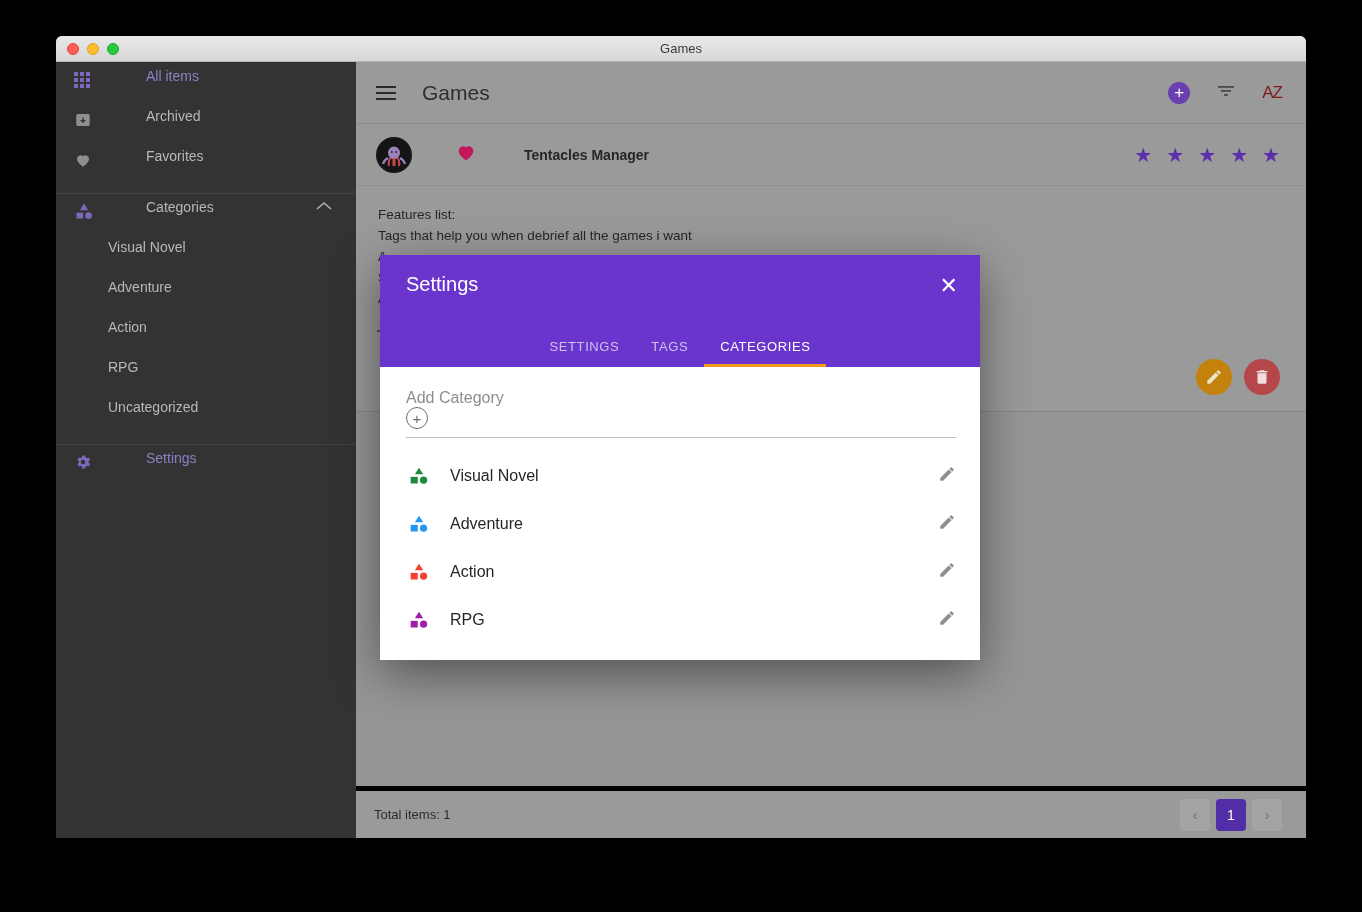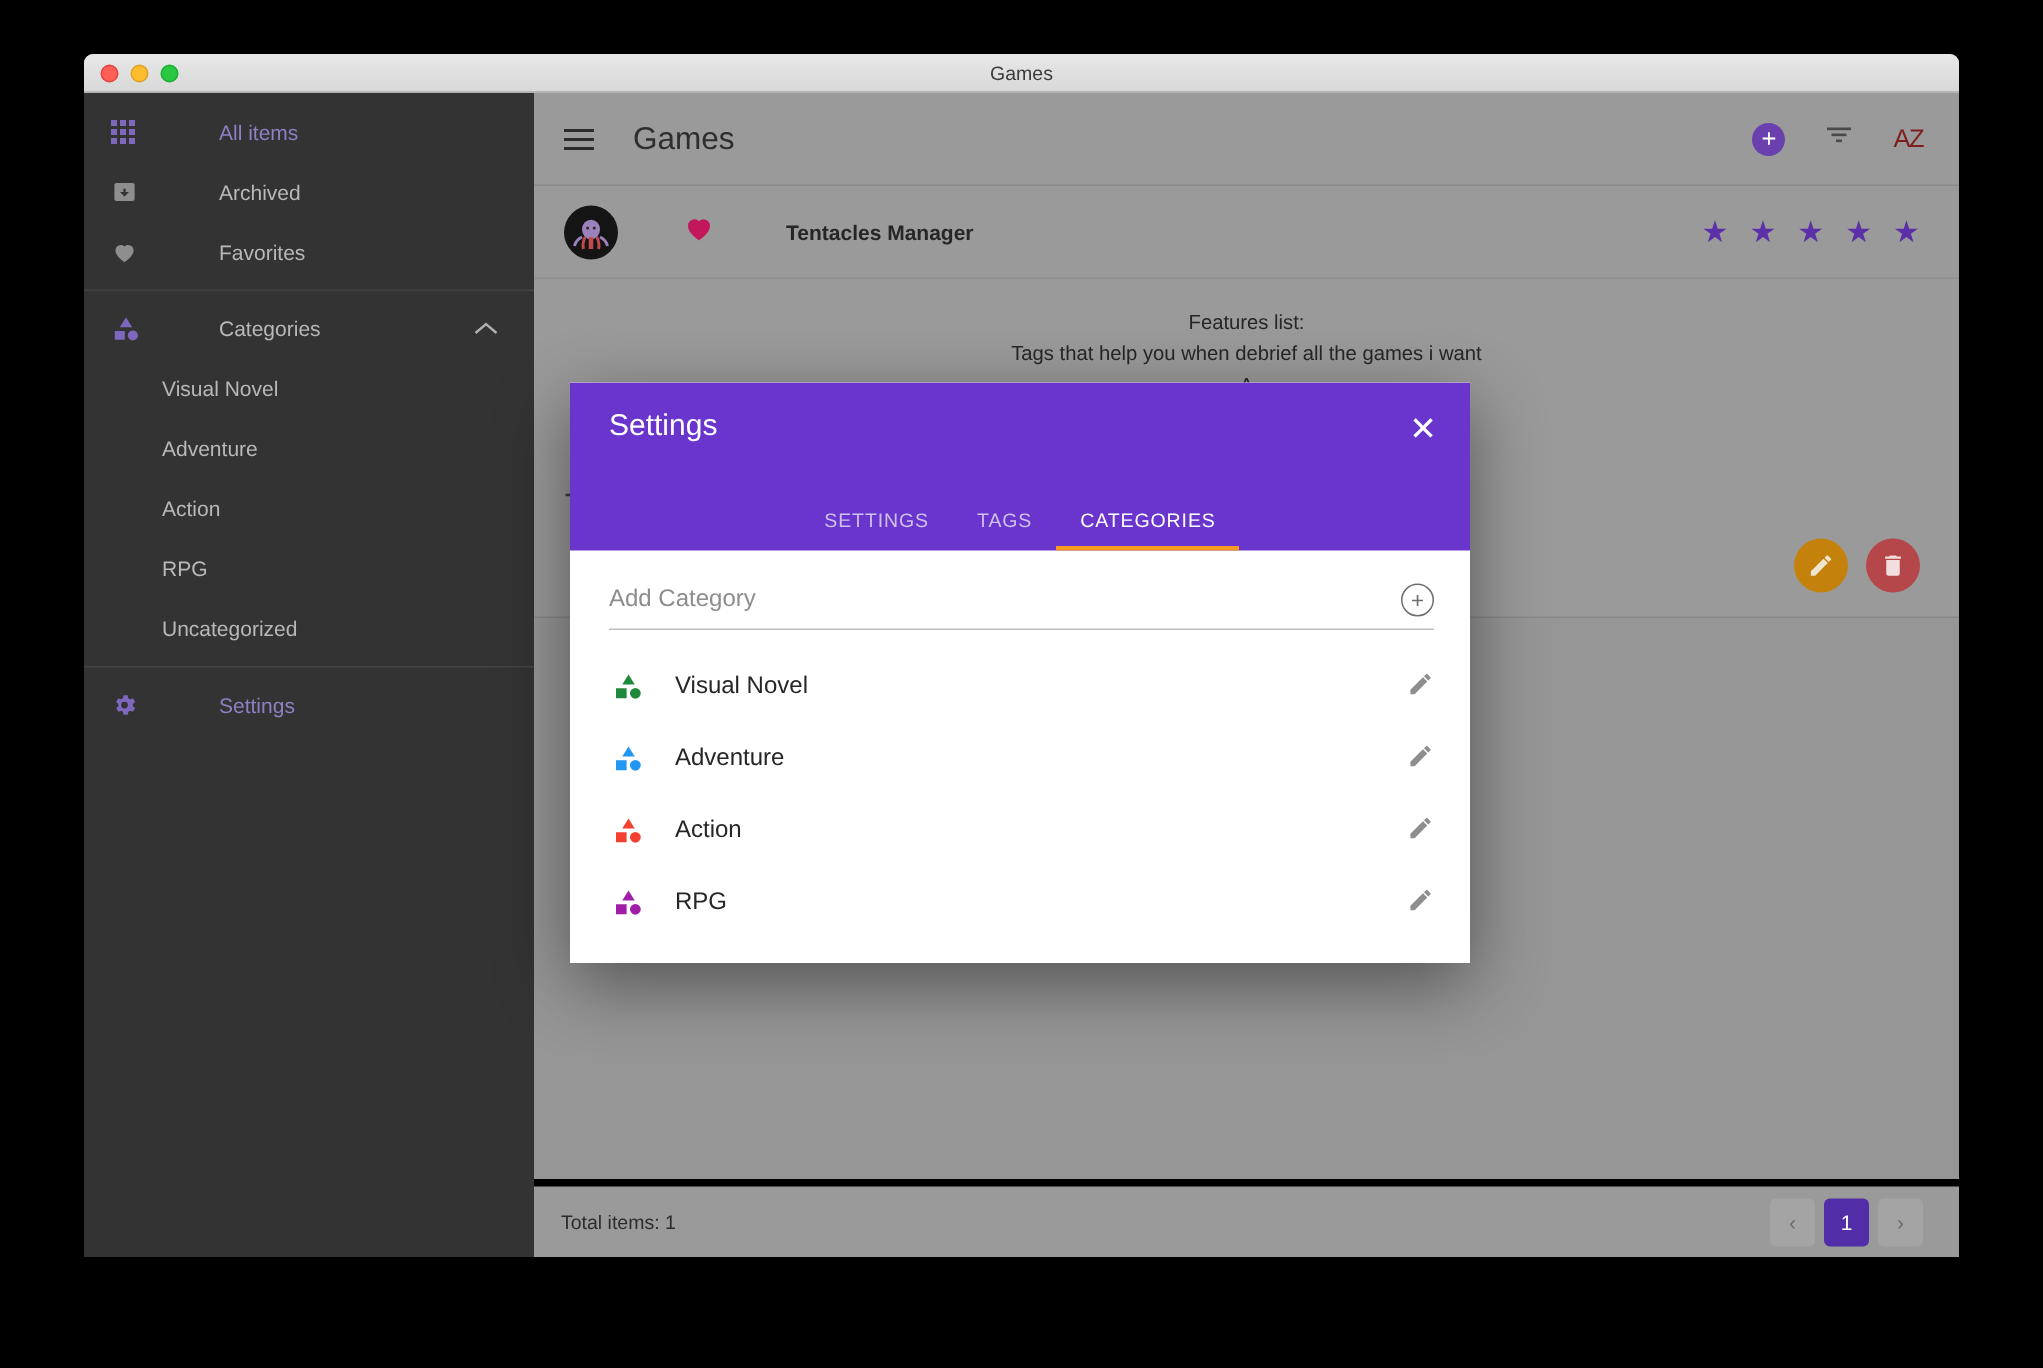--- a/index.html
+++ b/index.html
@@ -42,21 +42,21 @@
 
   
   .sidebar {
     width: 300px; height: 100%;
     background: #333333;
     flex-shrink: 0;
     padding-top: 6px;
   }
   .nav-item {
     height: 40px;
-    display: flex; align-items: center;
+    display: flex; 
     padding-left: 18px;
     cursor: pointer;
   }
   .nav-icon {
     width: 34px; height: 24px;
     display: flex; align-items: center;
     flex-shrink: 0;
   }
   .nav-label {
     font-size: 14px;
@@ -128,21 +128,20 @@
   .item-name {
     margin-left: 46px; font-size: 14px; font-weight: bold; color: #262626;
   }
   .stars { margin-left: auto; display: flex; gap: 14px; }
   .stars span { color: #5b2fa8; font-size: 20px; }
 
   .desc {
     padding: 18px 22px 0 22px;
     font-size: 13.5px; color: #262626; line-height: 21px;
     flex-shrink: 0;
-    text-align: center;
   }
   .desc div { white-space: nowrap; overflow: hidden; }
 
   .collapse-row { padding: 14px 0 0 20px; }
   .collapse-ico { color: #3a3a3a; font-size: 13px; }
 
   .fab-row {
     display: flex; justify-content: flex-end; gap: 12px;
     padding: 18px 26px 0 0;
   }
@@ -206,20 +205,21 @@
   .tab.active { color: #fff; }
   .tab.active::after {
     content: ""; position: absolute; left: 0; right: 0; bottom: 0;
     height: 3px; background: #f79a1e;
   }
   .modal-body { padding: 22px 24px 10px 26px; }
   .add-row {
     display: flex; 
     border-bottom: 1px solid #bdbdbd;
     padding-bottom: 8px;
+    flex-direction: column;
   }
   .add-input {
     flex: 1; border: none; outline: none;
     font-size: 16px; color: #444;
     font-family: "Liberation Sans", sans-serif;
     background: transparent;
   }
   .add-input::placeholder { color: #8d8d8d; }
   .add-btn {
     width: 22px; height: 22px; border-radius: 50%;

